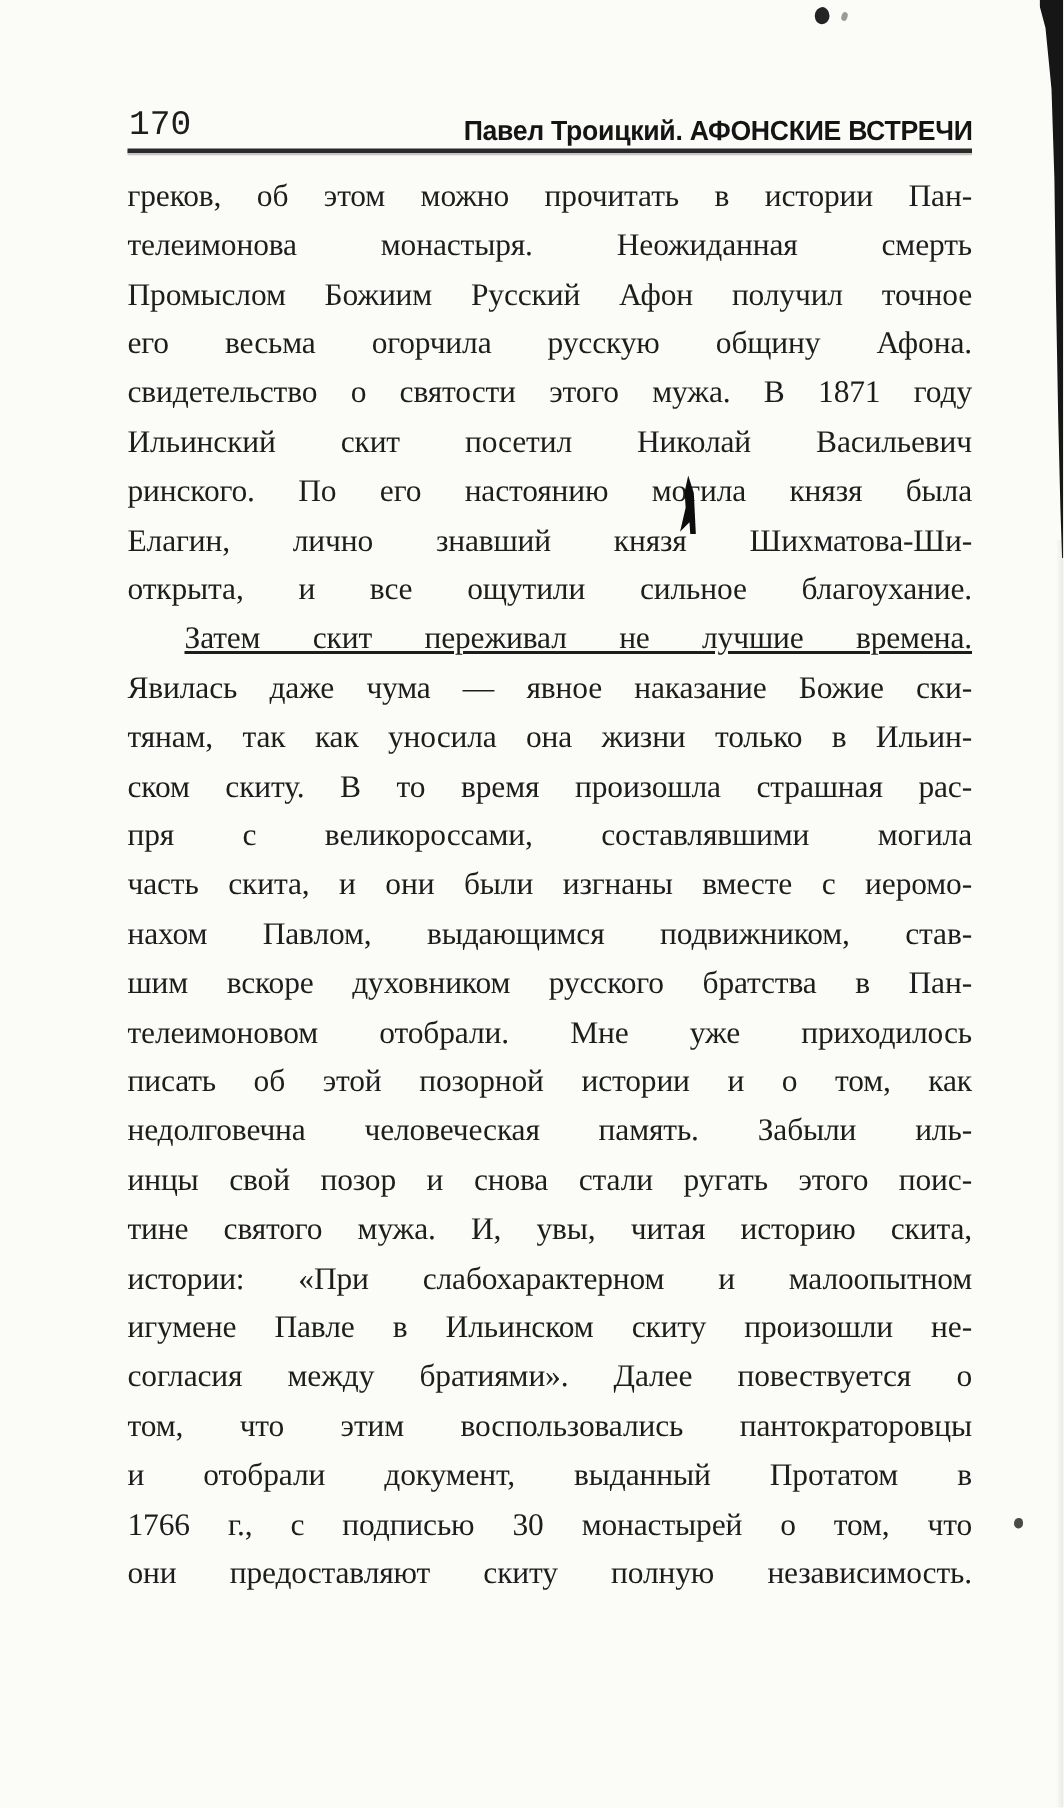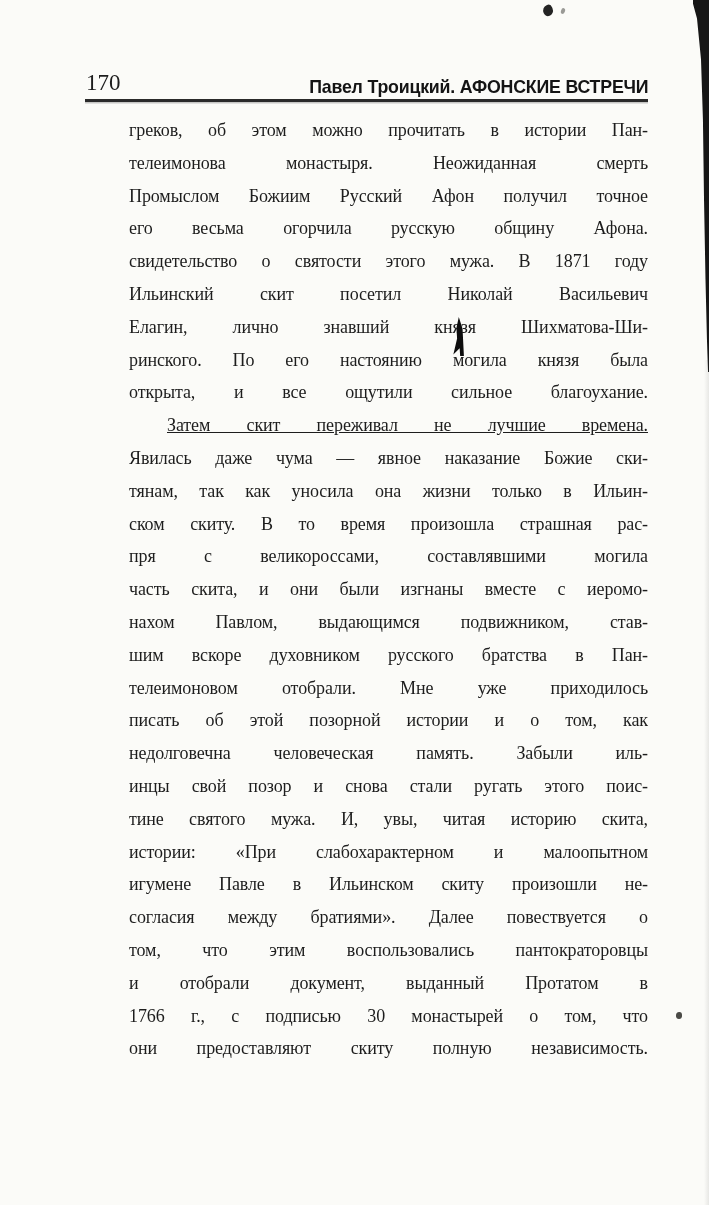--- a/index.html
+++ b/index.html
@@ -14,21 +14,21 @@
     position:relative;
     overflow:hidden;
     font-family:"Liberation Serif","DejaVu Serif",serif;
     color:var(--ink);
   }
   .page{position:absolute;inset:0;}
   
   .pagenum{
     position:absolute;left:86px;top:71px;
     font-size:23px;line-height:24px;
-    font-family:Liberation Serif, serif;
+    font-family:Liberation Mono, monospace;
     color:var(--ink);
   }
   .running{
     position:absolute;right:61px;top:77px;
     font-size:18.5px;line-height:20px;font-weight:700;
     font-family:"Liberation Sans","DejaVu Sans",sans-serif;
     letter-spacing:-0.2px;
     color:#141414;
     transform:scaleX(0.96);transform-origin:right center;
     white-space:nowrap;
@@ -36,28 +36,27 @@
   .rule{
     position:absolute;left:85px;top:99px;width:563px;height:2.5px;
     background:var(--rule);
     box-shadow:0 1.5px 0 rgba(40,40,40,.25);
   }
   
   .bodytext{
     position:absolute;left:85px;top:114px;width:563px;
   }
   .line{
-    font-size:18px;
+    font-size:21px;
     line-height:32.8px;
     text-align:justify;
     text-align-last:justify;
     white-space:normal;
     letter-spacing:-0.1px;
     color:var(--ink);
-    margin-left:44px;
   }
   .line.indent{padding-left:38px;text-decoration:underline;}
   
   .right-wedge{
     position:absolute;top:0;right:0;width:16px;height:372px;
     background:#161616;
     clip-path:polygon(0% 0%,100% 0%,100% 100%,94% 100%,87% 91%,78% 75%,69% 54%,62% 32%,50% 16%,25% 5%,0% 1%);
   }
   .right-shade{
     position:absolute;top:360px;right:0;width:5px;height:845px;
@@ -93,22 +92,22 @@
 
   <div class="rule"></div>
 
   <div class="bodytext" id="body-lines">
       <div class="line">греков, об этом можно прочитать в истории Пан-</div>
       <div class="line">телеимонова монастыря. Неожиданная смерть</div>
       <div class="line">Промыслом Божиим Русский Афон получил точное</div>
       <div class="line">его весьма огорчила русскую общину Афона.</div>
       <div class="line">свидетельство о святости этого мужа. В 1871 году</div>
       <div class="line">Ильинский скит посетил Николай Васильевич</div>
+      <div class="line">ринского. По его настоянию могила князя была</div>
       <div class="line">Елагин, лично знавший князя Шихматова-Ши-</div>
-      <div class="line">ринского. По его настоянию могила князя была</div>
       <div class="line">открыта, и все ощутили сильное благоухание.</div>
       <div class="line indent">Затем скит переживал не лучшие времена.</div>
       <div class="line">Явилась даже чума — явное наказание Божие ски-</div>
       <div class="line">тянам, так как уносила она жизни только в Ильин-</div>
       <div class="line">ском скиту. В то время произошла страшная рас-</div>
       <div class="line">пря с великороссами, составлявшими могила</div>
       <div class="line">часть скита, и они были изгнаны вместе с иеромо-</div>
       <div class="line">нахом Павлом, выдающимся подвижником, став-</div>
       <div class="line">шим вскоре духовником русского братства в Пан-</div>
       <div class="line">телеимоновом отобрали. Мне уже приходилось</div>

